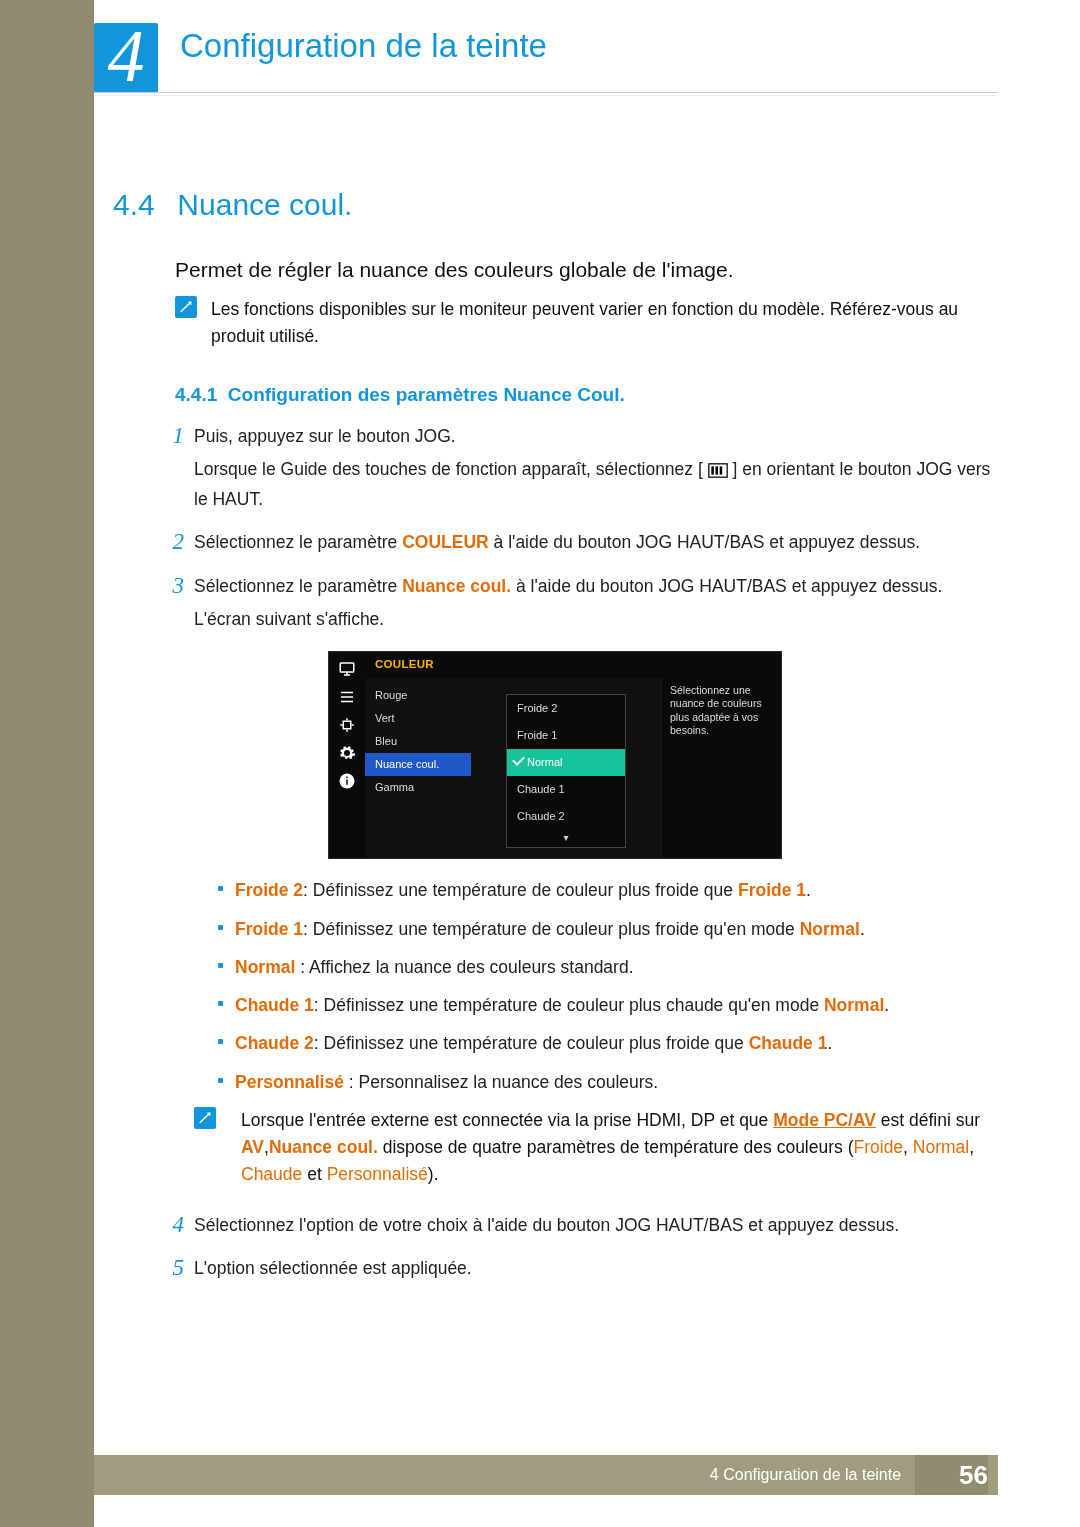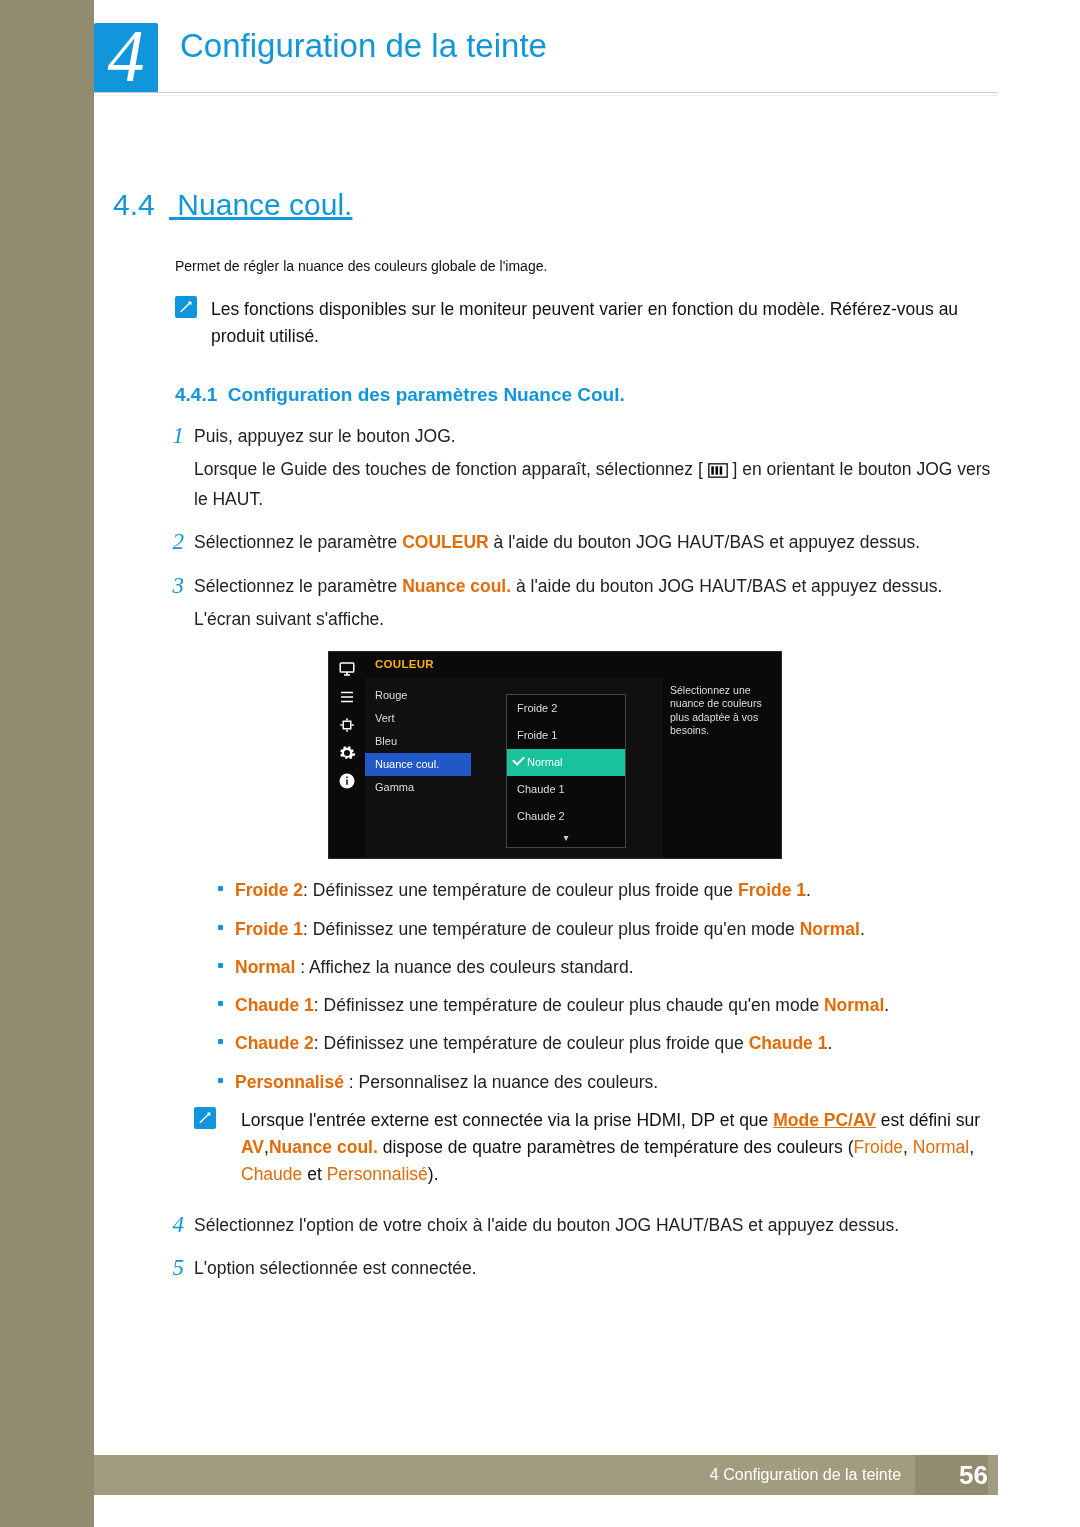--- a/index.html
+++ b/index.html
@@ -5,23 +5,23 @@
   * { box-sizing: border-box; margin: 0; padding: 0; }
   html, body { width: 1080px; height: 1527px; font-family: Arial, Helvetica, sans-serif; color: #222; background:#fff; }
   .page { position: relative; width: 1080px; height: 1527px; }
   .sidebar { position:absolute; left:0; top:0; width:94px; height:1527px; background:#918c6f; }
   .chapter-badge { position:absolute; left:94px; top:23px; width:64px; height:70px; background:#1296db; border-radius:2px; display:flex; align-items:center; justify-content:center; }
   .chapter-num { color:#fff; font-size:74px; font-style:italic; font-weight:400; font-family:"Times New Roman", serif; line-height:1; transform:translateY(-2px); }
   .chapter-title { position:absolute; left:180px; top:27px; font-size:33px; color:#1296db; font-weight:400; }
   .header-underline { position:absolute; left:94px; right:82px; top:92px; height:1px; background:#ccc; }
   .header-underline2 { position:absolute; left:94px; right:82px; top:95px; height:1px; background:#eee; }
 
-  .section-heading { position:absolute; left:113px; top:188px; font-size:30px; color:#1296db;text-decoration:underline; }
+  .section-heading { position:absolute; left:113px; top:188px; font-size:30px; color:#1296db; }
   .section-heading .num { display:inline-block; width:56px; }
-  .intro-text { position:absolute; left:175px; top:258px; font-size:14px; color:#111; }
+  .intro-text { position:absolute; left:175px; top:258px; font-size:21px; color:#111; }
   .note-icon { width:22px; height:22px; background:#1296db; display:inline-flex; align-items:center; justify-content:center; color:#fff; font-size:14px; border-radius:2px; flex:none; vertical-align:top; }
   .note-icon svg { width:14px; height:14px; }
   .note-row { position:absolute; left:175px; top:296px; display:flex; gap:14px; width:824px; }
   .note-text { font-size:17.5px; line-height:1.55; color:#111; }
 
   .subheading { position:absolute; left:175px; top:384px; font-size:19px; font-weight:bold; color:#1296db; }
 
   .steps { position:absolute; left:168px; top:423px; width:832px; }
   .step { display:flex; gap:10px; margin-bottom:10px; }
   .step-num { font-family:"Times New Roman", serif; font-style:italic; font-size:23px; color:#1296db; width:16px; text-align:right; flex:none; line-height:1.1; }
@@ -234,21 +234,21 @@
   <div class="step">
     <div class="step-num">4</div>
     <div class="step-body">
       <p>Sélectionnez l'option de votre choix à l'aide du bouton JOG HAUT/BAS et appuyez dessus.</p>
     </div>
   </div>
 
   <div class="step">
     <div class="step-num">5</div>
     <div class="step-body">
-      <p>L'option sélectionnée est connectée.</p>
+      <p>L'option sélectionnée est appliquée.</p>
     </div>
   </div>
 
 </div>
 
 <div class="footer-bar">
   <span class="footer-text">4 Configuration de la teinte</span>
   <span class="footer-page">56</span>
 </div>
 

